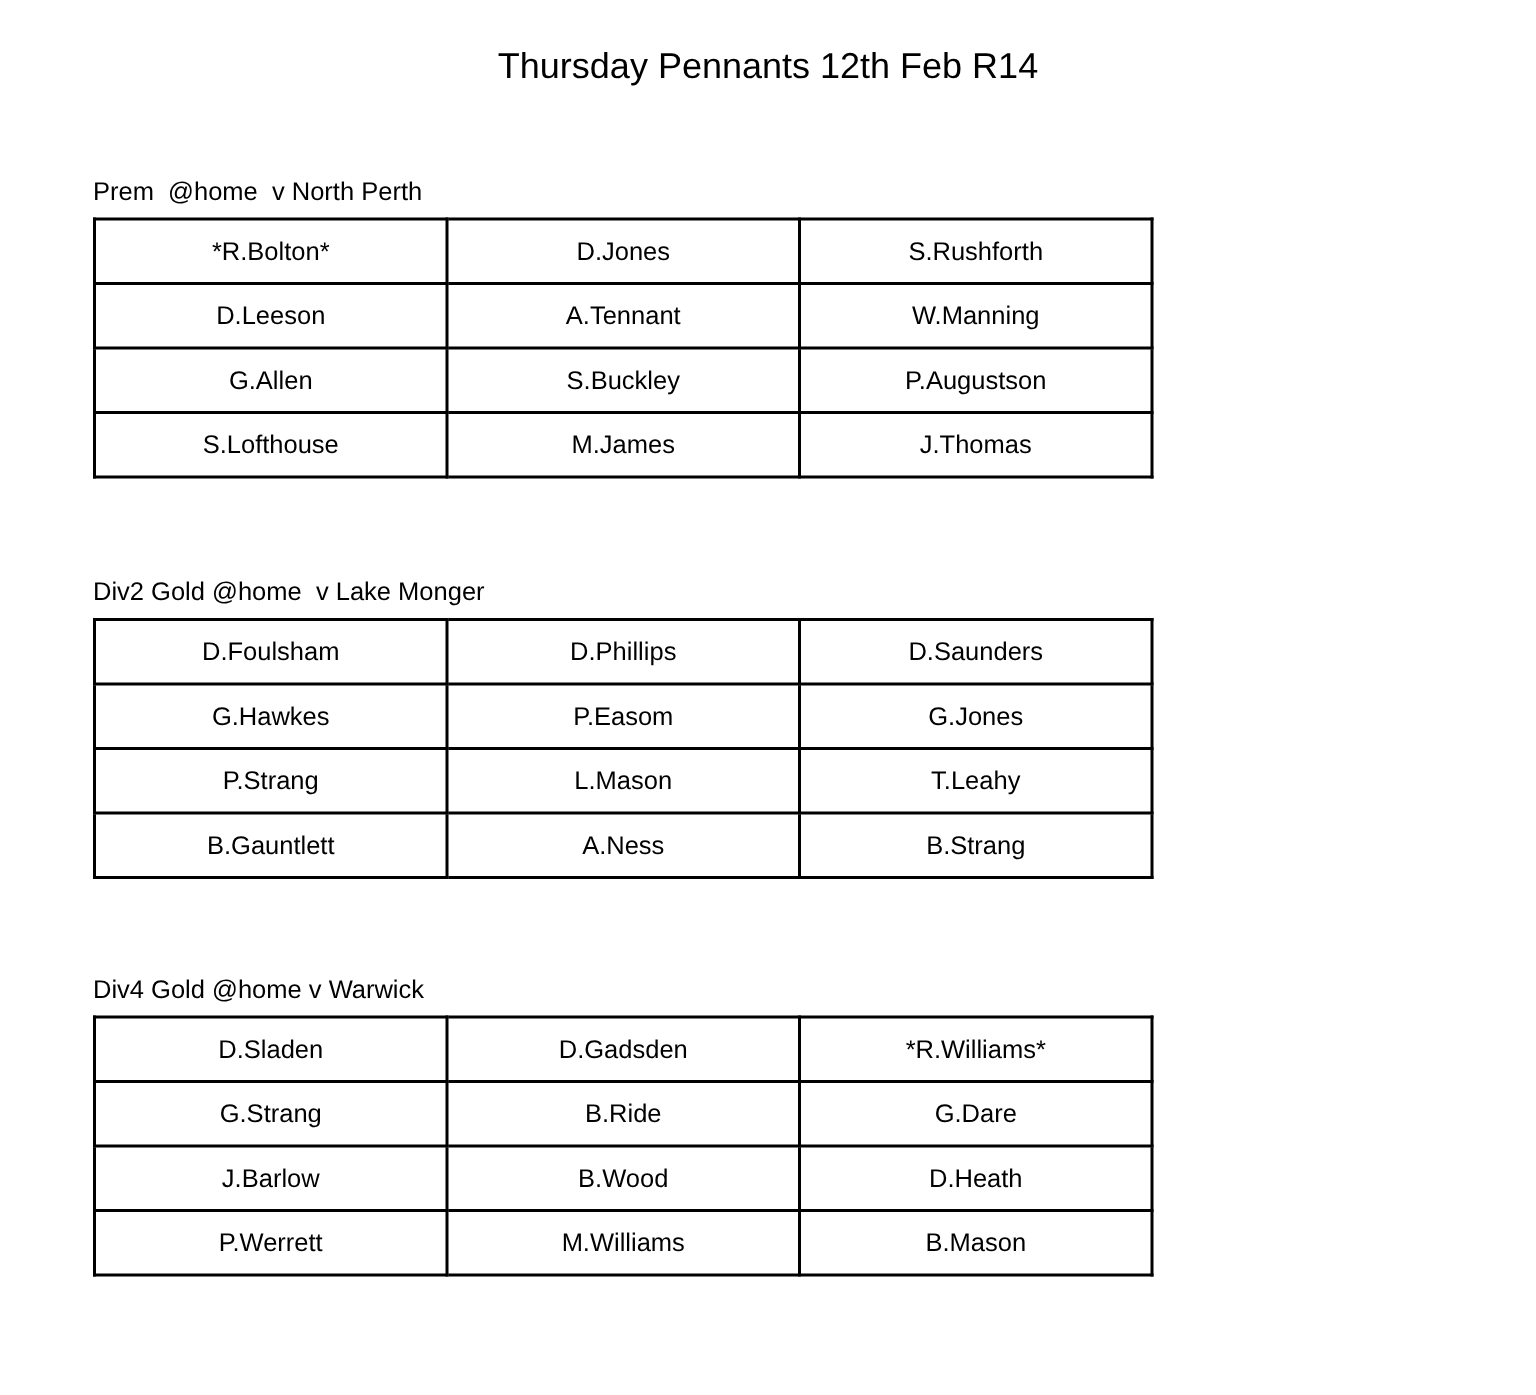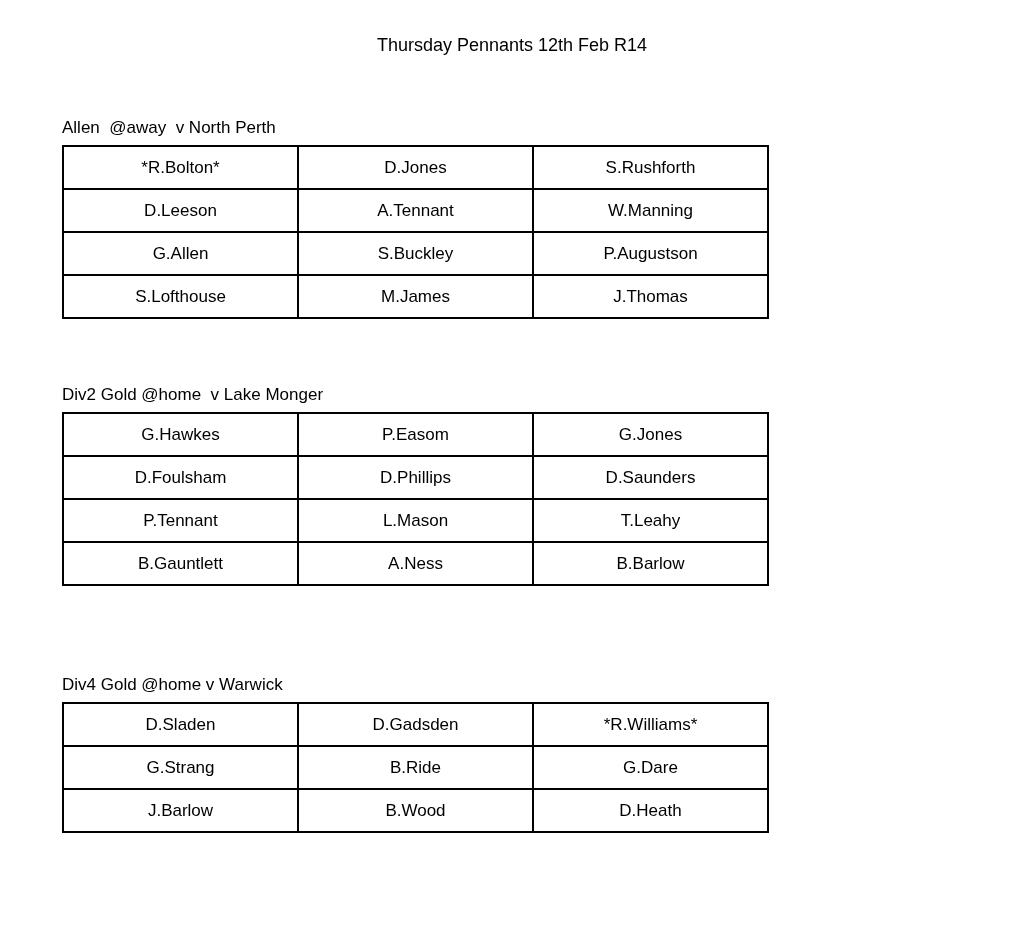--- a/index.html
+++ b/index.html
@@ -14,32 +14,32 @@
     color: #000000;
     position: relative;
     overflow: hidden;
   }
   .doc-title {
     position: absolute;
     top: 34px;
     left: 0;
     width: 1024px;
     text-align: center;
-    font-size: 18px;
+    font-size: 24px;
     line-height: 22px;
     white-space: pre;
   }
   .section {
     position: absolute;
     left: 62px;
     width: 891px;
   }
   .section-1 { top: 117px; }
   .section-2 { top: 384px; }
-  .section-3 { top: 674px; }
+  .section-3 { top: 649px; }
   .section-heading {
     font-size: 17px;
     line-height: 22px;
     margin: 0 0 6px 0;
     white-space: pre;
   }
   table.roster {
     border-collapse: collapse;
     width: 707px;
     table-layout: fixed;
@@ -54,21 +54,21 @@
     padding: 0;
     white-space: pre;
   }
 </style>
 </head>
 <body>
 
 <div class="doc-title">Thursday Pennants 12th Feb R14</div>
 
 <div class="section section-1">
-  <div class="section-heading">Allen  @away  v North Perth</div>
+  <div class="section-heading">Prem  @home  v North Perth</div>
   <table class="roster">
     <tbody>
       <tr>
         <td>*R.Bolton*</td>
         <td>D.Jones</td>
         <td>S.Rushforth</td>
       </tr>
       <tr>
         <td>D.Leeson</td>
         <td>A.Tennant</td>
@@ -86,38 +86,38 @@
       </tr>
     </tbody>
   </table>
 </div>
 
 <div class="section section-2">
   <div class="section-heading">Div2 Gold @home  v Lake Monger</div>
   <table class="roster">
     <tbody>
       <tr>
+        <td>D.Foulsham</td>
+        <td>D.Phillips</td>
+        <td>D.Saunders</td>
+      </tr>
+      <tr>
         <td>G.Hawkes</td>
         <td>P.Easom</td>
         <td>G.Jones</td>
       </tr>
       <tr>
-        <td>D.Foulsham</td>
-        <td>D.Phillips</td>
-        <td>D.Saunders</td>
-      </tr>
-      <tr>
-        <td>P.Tennant</td>
+        <td>P.Strang</td>
         <td>L.Mason</td>
         <td>T.Leahy</td>
       </tr>
       <tr>
         <td>B.Gauntlett</td>
         <td>A.Ness</td>
-        <td>B.Barlow</td>
+        <td>B.Strang</td>
       </tr>
     </tbody>
   </table>
 </div>
 
 <div class="section section-3">
   <div class="section-heading">Div4 Gold @home v Warwick</div>
   <table class="roster">
     <tbody>
       <tr>
@@ -128,15 +128,20 @@
       <tr>
         <td>G.Strang</td>
         <td>B.Ride</td>
         <td>G.Dare</td>
       </tr>
       <tr>
         <td>J.Barlow</td>
         <td>B.Wood</td>
         <td>D.Heath</td>
       </tr>
+      <tr>
+        <td>P.Werrett</td>
+        <td>M.Williams</td>
+        <td>B.Mason</td>
+      </tr>
     </tbody>
   </table>
 </div>
 
 </body></html>

